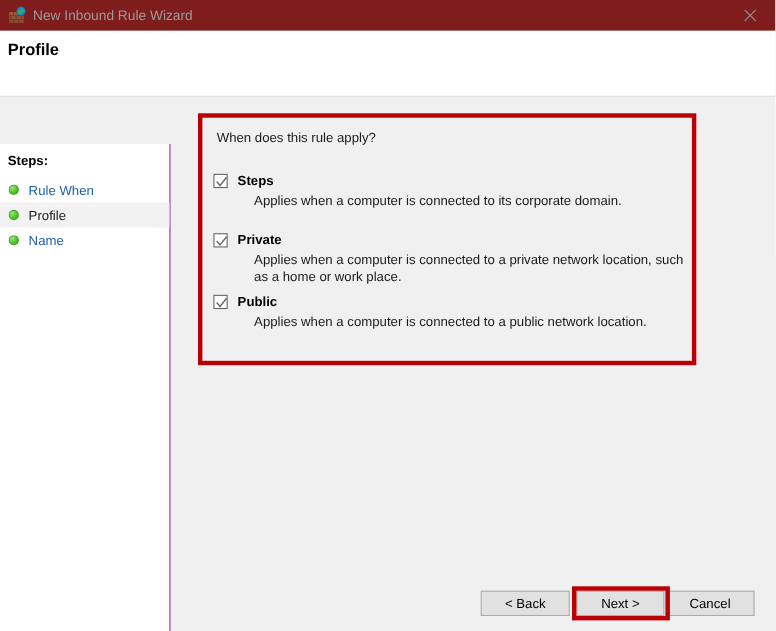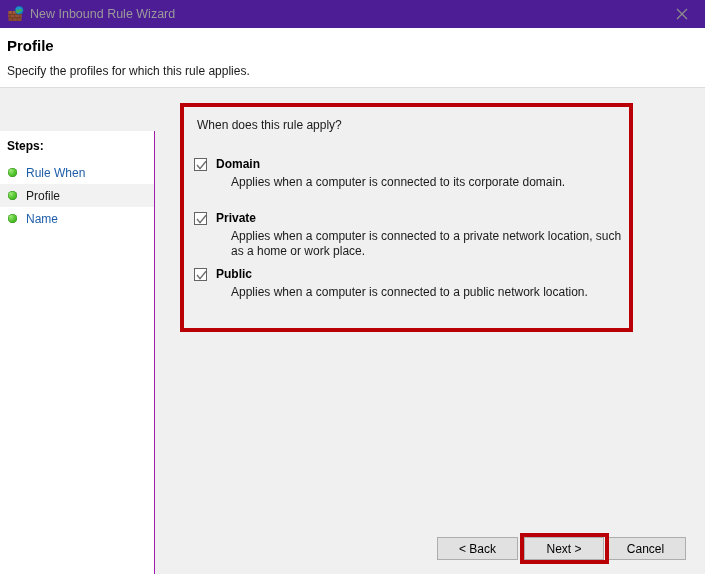--- a/index.html
+++ b/index.html
@@ -16,21 +16,21 @@
     overflow: hidden;
     position: relative;
   }
 
   
   .titlebar {
     position: absolute;
     left: 0; top: 0;
     width: 705px;
     height: 28px;
-    background: #4c1d95;
+    background: #7f1d1d;
     display: flex;
     align-items: center;
   }
   .title-icon {
     position: absolute;
     left: 8px; top: 6px;
     width: 16px; height: 16px;
   }
   .title-text {
     position: absolute;
@@ -262,21 +262,20 @@
   <span class="close-btn">
     <svg width="12" height="12" viewBox="0 0 12 12">
       <line x1="1" y1="1" x2="11" y2="11" stroke="#8d8d8d" stroke-width="1.2"></line>
       <line x1="11" y1="1" x2="1" y2="11" stroke="#8d8d8d" stroke-width="1.2"></line>
     </svg>
   </span>
 </div>
 
 <div class="header">
   <div class="page-title">Profile</div>
-  <div class="page-subtitle">Specify the profiles for which this rule applies.</div>
 </div>
 <div class="header-rule"></div>
 
 <div class="body-area">
 
   <div class="sidebar">
     <div class="steps-label">Steps:</div>
     <div class="steps-list">
 
       <div class="step-item">
@@ -305,21 +304,21 @@
 
     <div class="question">When does this rule apply?</div>
 
     <div class="option" style="top:69px;">
       <div class="option-head">
         <span class="checkbox">
           <svg width="11" height="11" viewBox="0 0 11 11">
             <polyline points="1,5 4,8.6 10,1.2" fill="none" stroke="#6e6e6e" stroke-width="1.4"></polyline>
           </svg>
         </span>
-        <span class="option-title">Domain</span>
+        <span class="option-title">Steps</span>
       </div>
       <div class="option-desc">Applies when a computer is connected to its corporate domain.</div>
     </div>
 
     <div class="option" style="top:123px;">
       <div class="option-head">
         <span class="checkbox">
           <svg width="11" height="11" viewBox="0 0 11 11">
             <polyline points="1,5 4,8.6 10,1.2" fill="none" stroke="#6e6e6e" stroke-width="1.4"></polyline>
           </svg>

